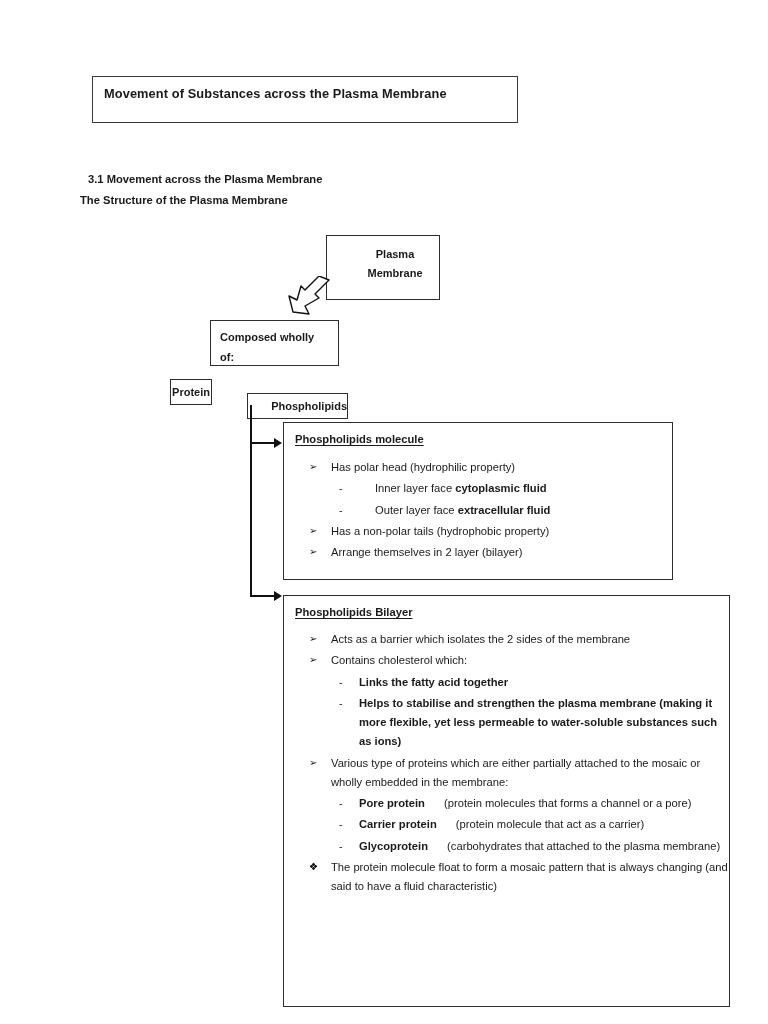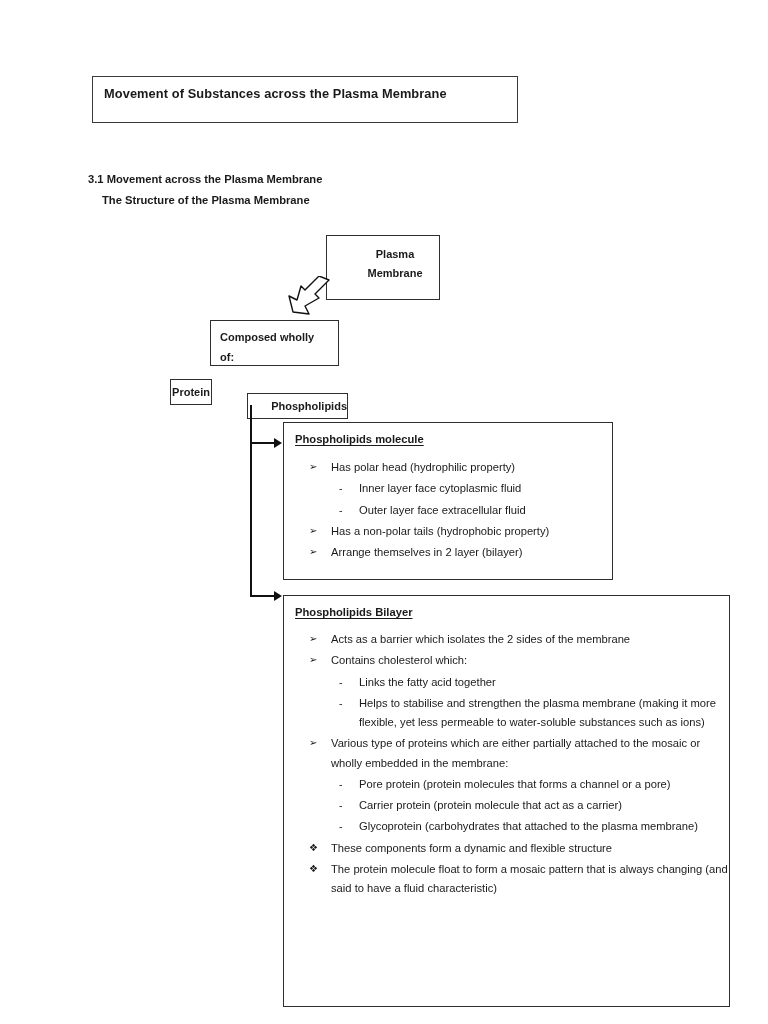--- a/index.html
+++ b/index.html
@@ -42,21 +42,21 @@
   }
 
   
   .heading {
     position: absolute;
     font-size: 11.2px;
     font-weight: bold;
     white-space: nowrap;
   }
   #heading-section { left: 88px; top: 161px; margin-top: 12px; }
-  #heading-structure { left: 102px; top: 194px; }
+  #heading-structure { left: 80px; top: 194px; }
 
   
   .fbox {
     position: absolute;
     border: 1.3px solid #2e2e2e;
     box-sizing: border-box;
     background: #ffffff;
     font-size: 11px;
     font-weight: bold;
   }
@@ -92,21 +92,21 @@
     width: 101px;
     height: 26px;
     text-align: right;
     line-height: 25px;
   }
 
   
   #box-molecule {
     left: 283px;
     top: 422px;
-    width: 330px;
+    width: 390px;
     height: 158px;
     font-weight: normal;
     padding: 0;
   }
   #box-bilayer {
     left: 283px;
     top: 595px;
     width: 447px;
     height: 412px;
     font-weight: normal;
@@ -144,22 +144,22 @@
   
   .lvl1 { margin-left: 25px; }
   .lvl1 .mk { font-size: 10px; }
   
   .lvl2 { margin-left: 53px; font-weight: bold; }
   .lvl2 .mk { font-weight: normal; left: 2px; }
   
   .lvlD { margin-left: 25px; }
   .lvlD .mk { font-size: 10px; left: 0px; }
 
-  .li b { font-weight: normal; }
-  .li .reg { font-weight: normal; }
+  .li b { font-weight: bold; }
+  .li .reg { font-weight: normal; margin-left: 16px; }
 
   
   .conn {
     position: absolute;
     background: #111111;
   }
   #conn-vert {
     left: 250px;
     top: 405px;
     width: 2px;
@@ -251,18 +251,18 @@
     <div class="box-head">Phospholipids Bilayer</div>
     <ul class="box-list" id="bilayer-list">
         <li class="li lvl1"><span class="mk">➢</span><span>Acts as a barrier which isolates the 2 sides of the membrane</span></li>
         <li class="li lvl1"><span class="mk">➢</span><span>Contains cholesterol which:</span></li>
         <li class="li lvl2"><span class="mk">-</span><span><b>Links the fatty acid together</b></span></li>
         <li class="li lvl2"><span class="mk">-</span><span><b>Helps to stabilise and strengthen the plasma membrane (making it more flexible, yet less permeable to water-soluble substances such as ions)</b></span></li>
         <li class="li lvl1"><span class="mk">➢</span><span>Various type of proteins which are either partially attached to the mosaic or wholly embedded in the membrane:</span></li>
         <li class="li lvl2"><span class="mk">-</span><span><b>Pore protein</b><span class="reg"> (protein molecules that forms a channel or a pore)</span></span></li>
         <li class="li lvl2"><span class="mk">-</span><span><b>Carrier protein</b><span class="reg"> (protein molecule that act as a carrier)</span></span></li>
         <li class="li lvl2"><span class="mk">-</span><span><b>Glycoprotein</b><span class="reg"> (carbohydrates that attached to the plasma membrane)</span></span></li>
-        <li class="li lvlD"><span class="mk">❖</span><span>These components form a dynamic and flexible structure</span></li>
+        <li class="li lvlD"><span class="mk">❖</span></li>
         <li class="li lvlD"><span class="mk">❖</span><span>The protein molecule float to form a mosaic pattern that is always changing (and said to have a fluid characteristic)</span></li>
       </ul>
   </div>
 
 </div>
 
 </body></html>

